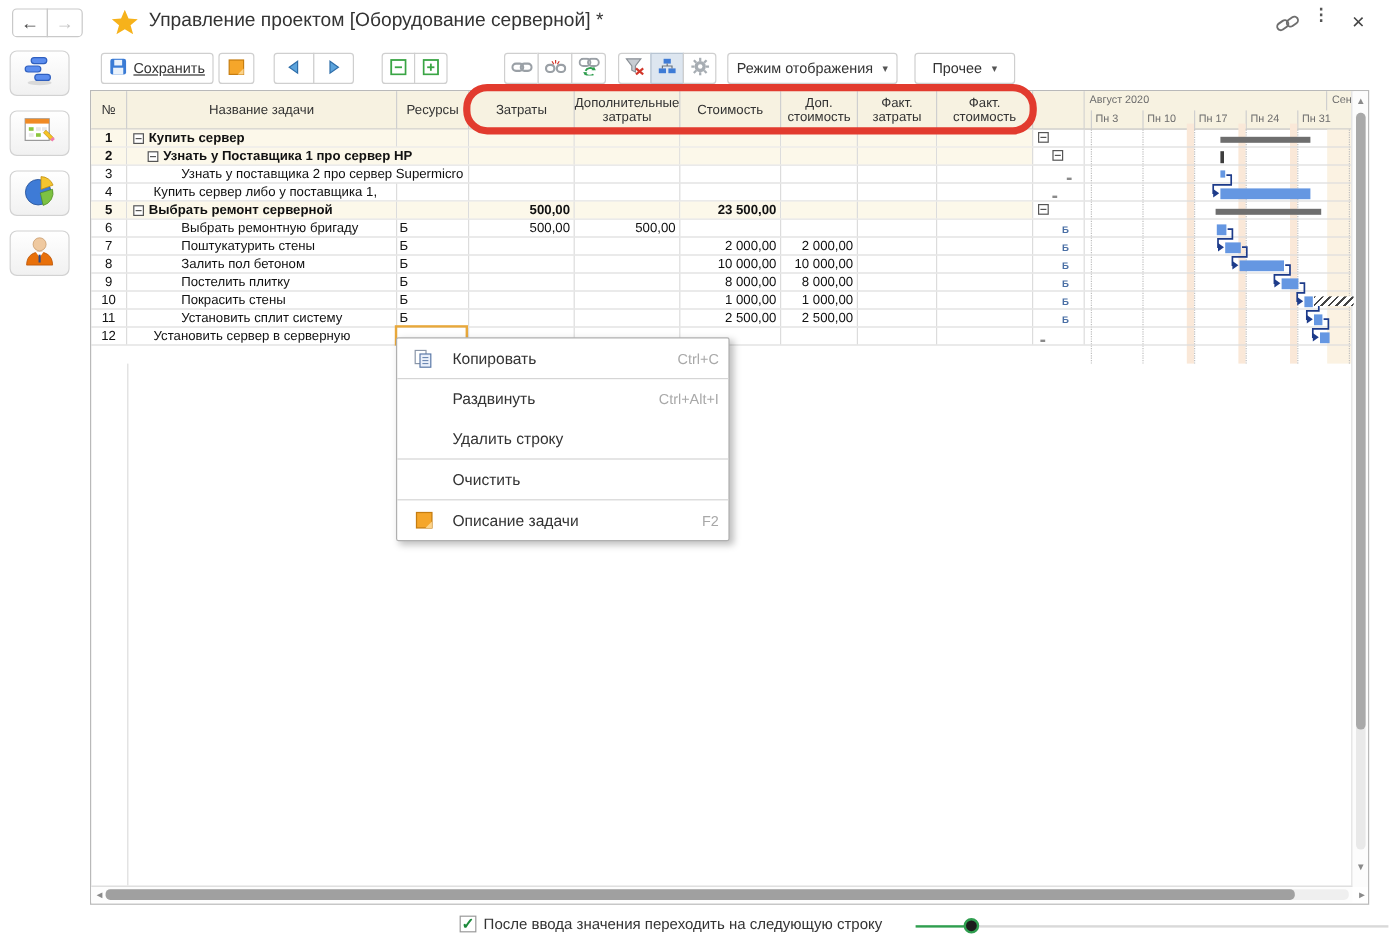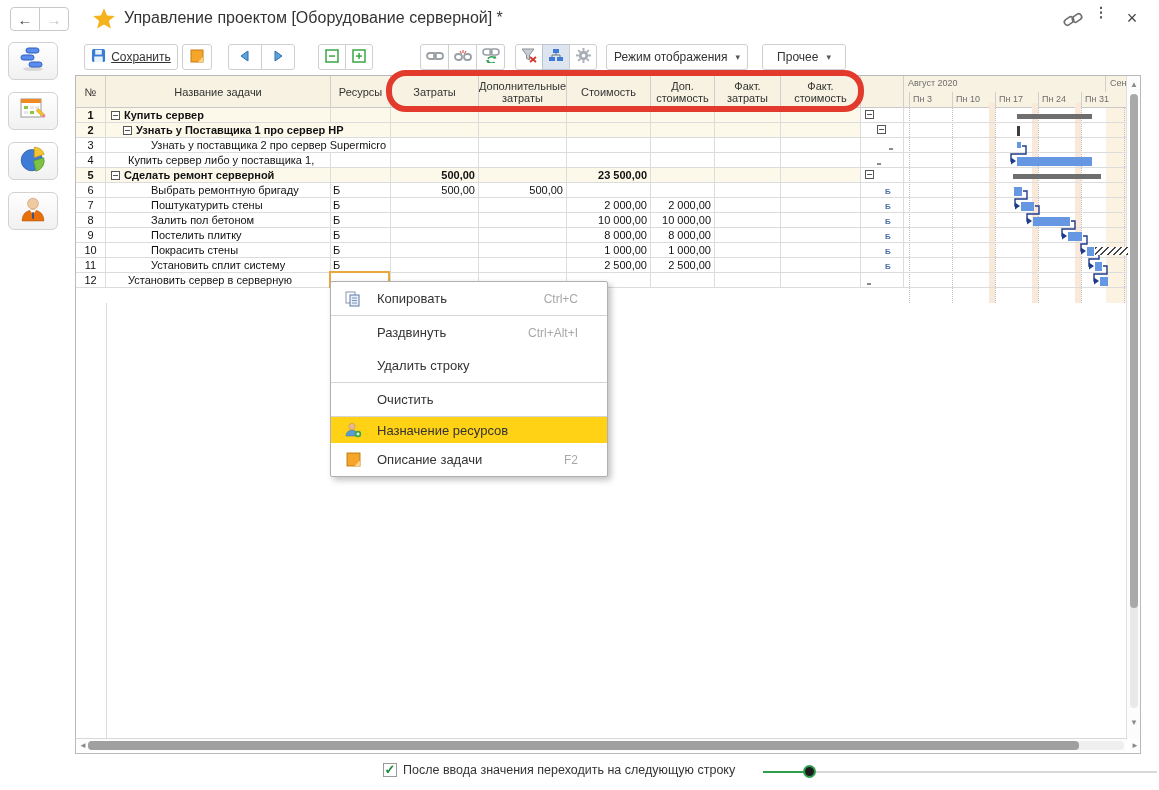--- a/index.html
+++ b/index.html
@@ -91,21 +91,21 @@
     border-radius:20px;z-index:40;pointer-events:none;}
   #active-cell{position:absolute;left:329px;top:271px;width:61px;height:17px;border:2px solid #e8a83b;z-index:30;}
 
   
   #ctx-menu{position:absolute;left:330px;top:281px;width:278px;background:#fff;border:1px solid #b0b0b0;
     box-shadow:3px 3px 6px rgba(0,0,0,0.25);z-index:100;border-radius:2px;padding:0;}
   .mi{height:33px;display:flex;align-items:center;font-size:13px;color:#333;}
   .mi.hl{height:26px;background:#ffd215;}
   .mi .ic{width:20px;margin-left:12px;display:flex;align-items:center;justify-content:center;flex:none;}
   .mi .lbl{margin-left:14px;white-space:nowrap;}
-  .mi .sc{margin-left:auto;padding-right:29px;color:#a8a8a8;font-size:12px;}
+  .mi .sc{margin-left:auto;padding-right:8px;color:#a8a8a8;font-size:12px;}
   .mdiv{height:0;border-top:1px solid #d5d5d5;}
 
   
   #footer-check{position:absolute;left:383px;top:763px;display:flex;align-items:center;gap:6px;}
   #chk{width:14px;height:14px;border:1px solid #9a9a9a;background:#fff;display:flex;align-items:center;
     justify-content:center;color:#1d8a3c;font-size:13px;font-weight:bold;line-height:14px;}
   #footer-label{font-size:12.5px;color:#333;white-space:nowrap;}
   #slider{position:absolute;left:763px;top:764px;width:394px;height:16px;}
   #slider .seg-green{position:absolute;left:0;top:7px;width:44px;height:2px;background:#2f9e4f;}
   #slider .seg-gray{position:absolute;left:52px;top:7px;width:342px;height:2px;background:#d9d9d9;}
@@ -413,21 +413,21 @@
         <div class="cell c-factcost rt"></div>
         <div class="cell c-factprice rt"></div>
         <div class="cell c-mini">
           <span class="minidot" style="left: 16px;"></span>
         </div>
       </div>
       <div class="trow bold">
         <div class="cell c-num" style="justify-content: center;">5</div>
         <div class="cell c-name" style="padding-left: 5px;">
           <span class="ebox"></span>
-          <span>Сделать ремонт серверной</span>
+          <span>Выбрать ремонт серверной</span>
         </div>
         <div class="cell c-res" style="padding-left: 2px;"></div>
         <div class="cell c-cost rt">500,00</div>
         <div class="cell c-addcost rt"></div>
         <div class="cell c-price rt">23 500,00</div>
         <div class="cell c-addprice rt"></div>
         <div class="cell c-factcost rt"></div>
         <div class="cell c-factprice rt"></div>
         <div class="cell c-mini">
           <span class="minibox" style="left: 4px;"></span>
@@ -620,31 +620,20 @@
     <div class="mi">
       <span class="ic"></span>
       <span class="lbl">Удалить строку</span>
     </div>
     <div class="mdiv"></div>
     <div class="mi">
       <span class="ic"></span>
       <span class="lbl">Очистить</span>
     </div>
     <div class="mdiv"></div>
-    <div class="mi hl">
-      <span class="ic">
-        <svg width="17" height="16" viewBox="0 0 17 16">
-          <circle cx="7" cy="4.5" r="3.2" fill="#e9b98a" stroke="#b98b56" stroke-width="0.5"></circle>
-          <path d="M1 14 C1 9.5 4.5 8.3 7 8.3 C9.5 8.3 13 9.5 13 14 Z" fill="#5b9bd5" stroke="#3a6ea8" stroke-width="0.5"></path>
-          <circle cx="13" cy="12" r="3.2" fill="#3aa545"></circle>
-          <path d="M13 10.4 L13 13.6 M11.4 12 L14.6 12" stroke="#fff" stroke-width="1.2"></path>
-        </svg>
-      </span>
-      <span class="lbl">Назначение ресурсов</span>
-    </div>
     <div class="mi">
       <span class="ic">
         <svg width="15" height="15" viewBox="0 0 14 14">
           <rect x="1" y="1" width="12" height="12" fill="#f5a62a" stroke="#c67d10"></rect>
           <path d="M8 13 L13 8 L13 13 Z" fill="#fbd38a"></path>
         </svg>
       </span>
       <span class="lbl">Описание задачи</span>
       <span class="sc">F2</span>
     </div>

